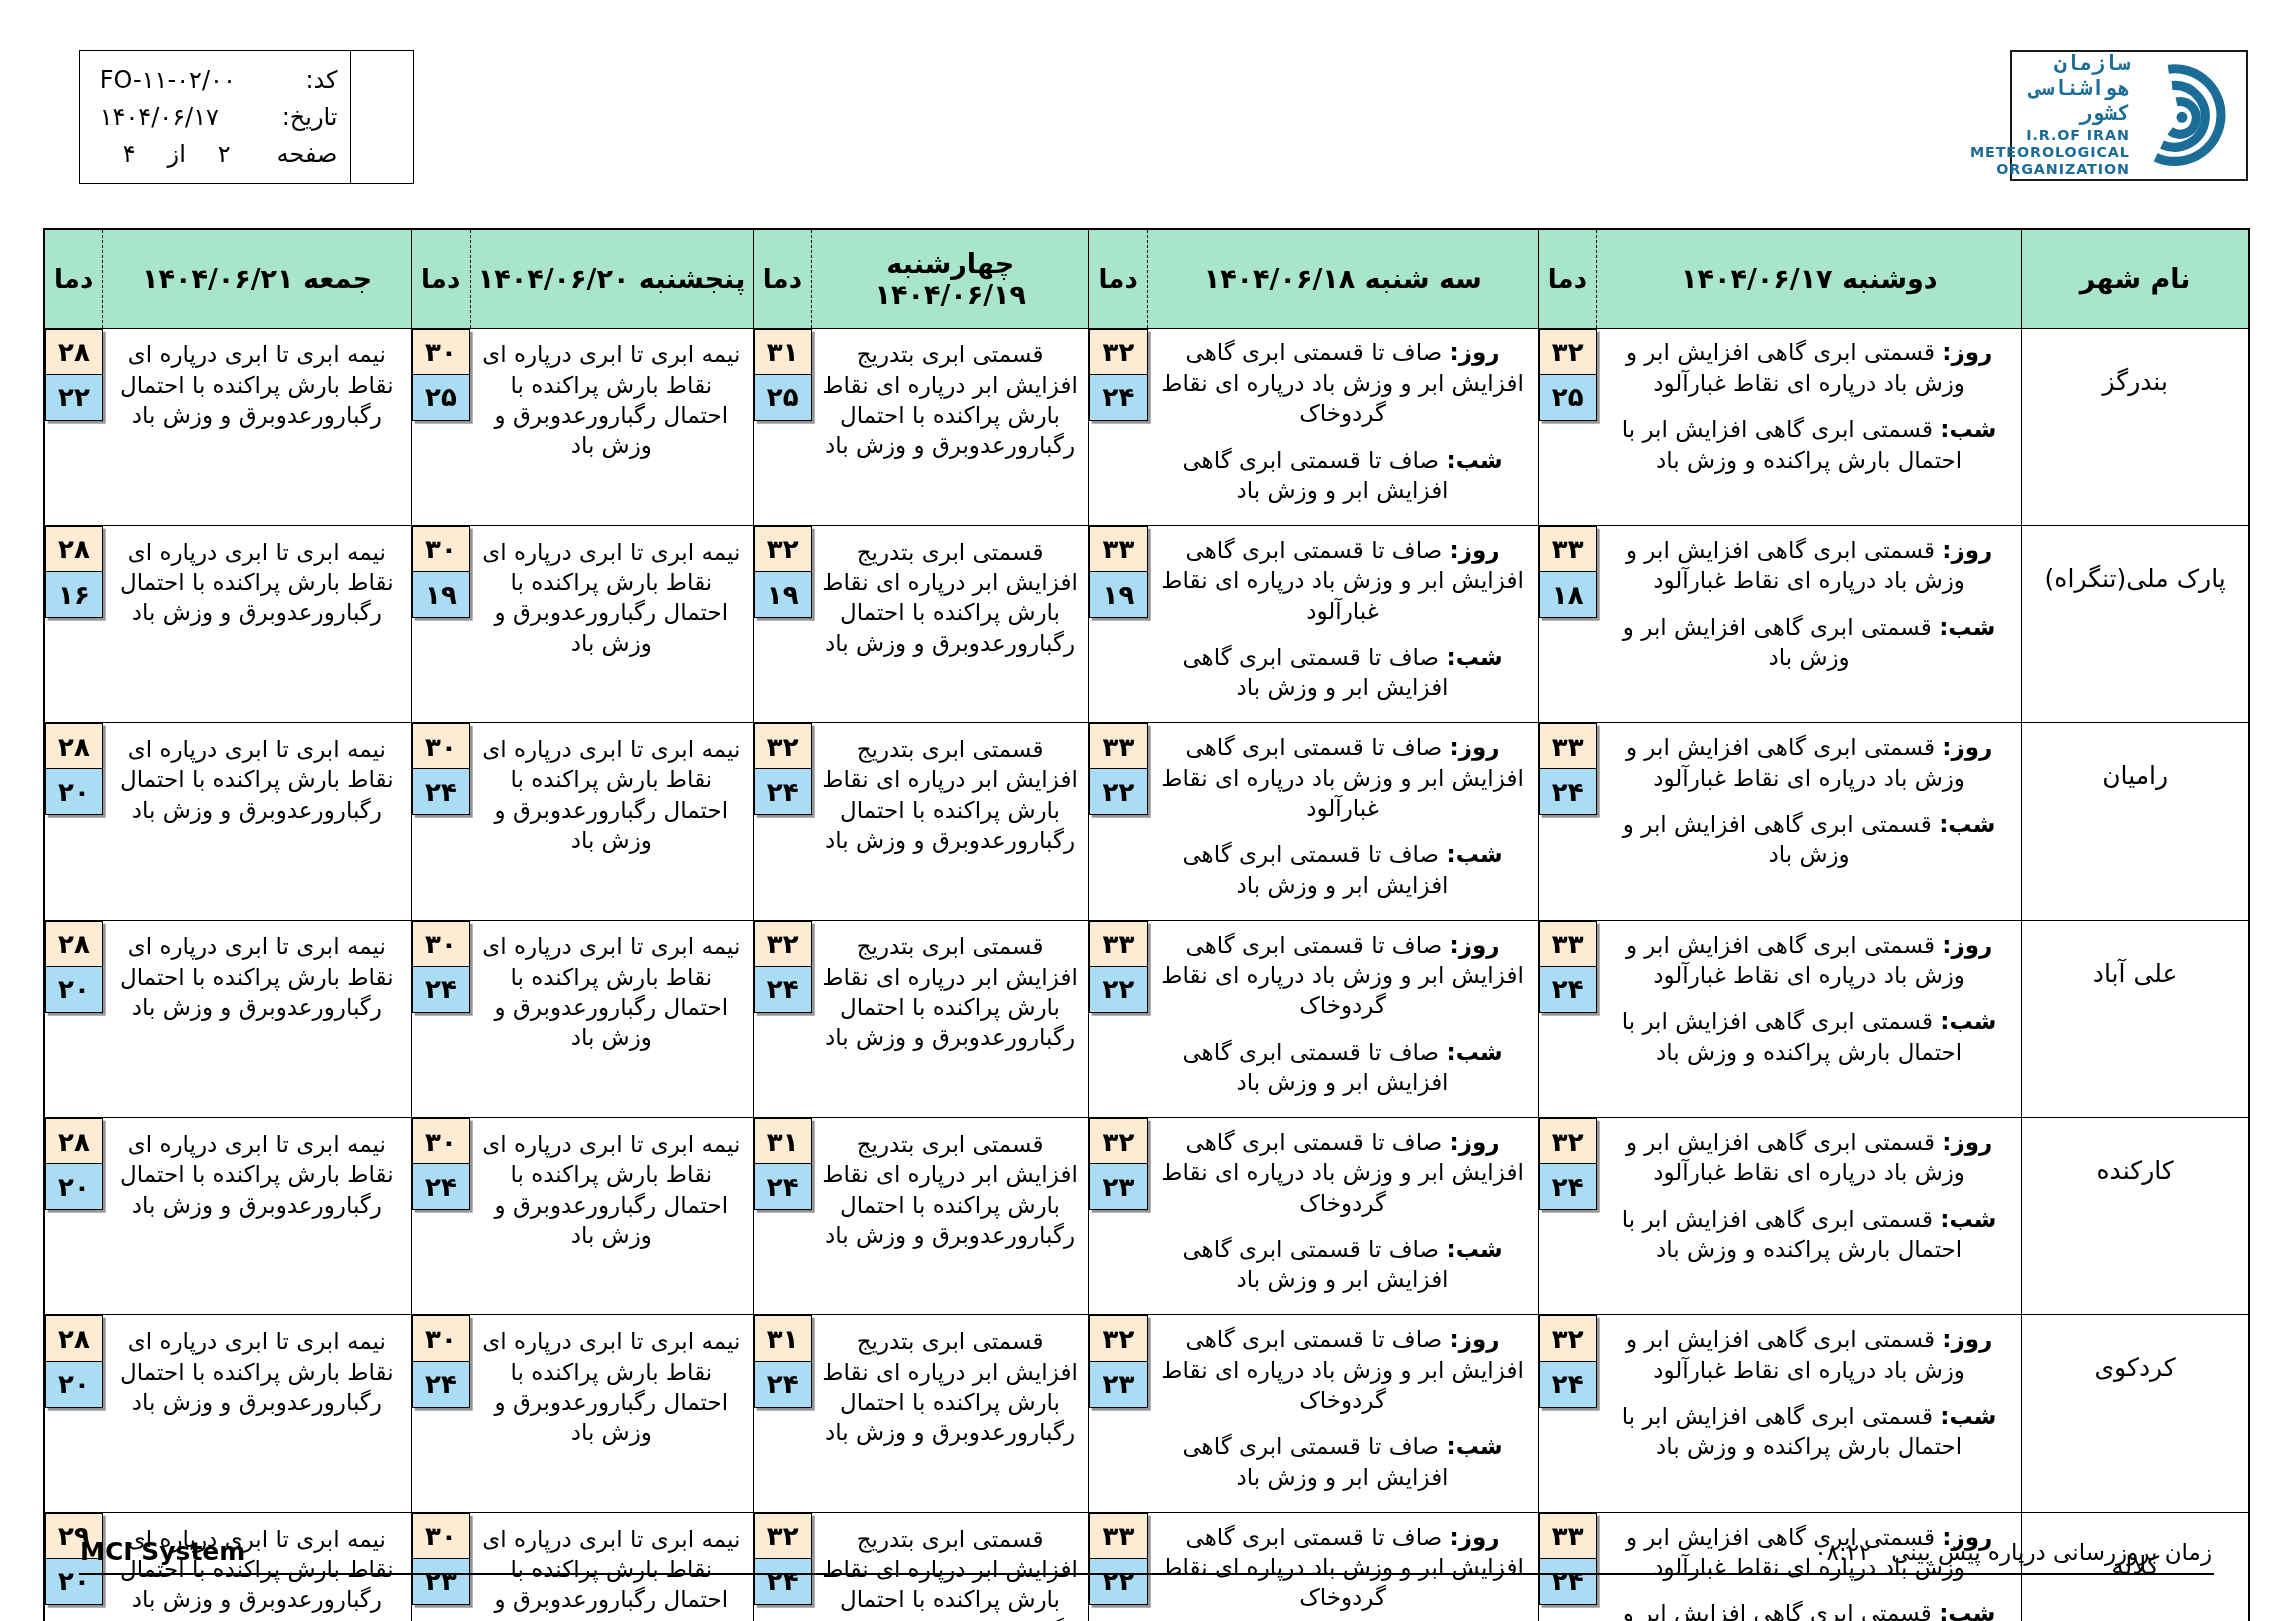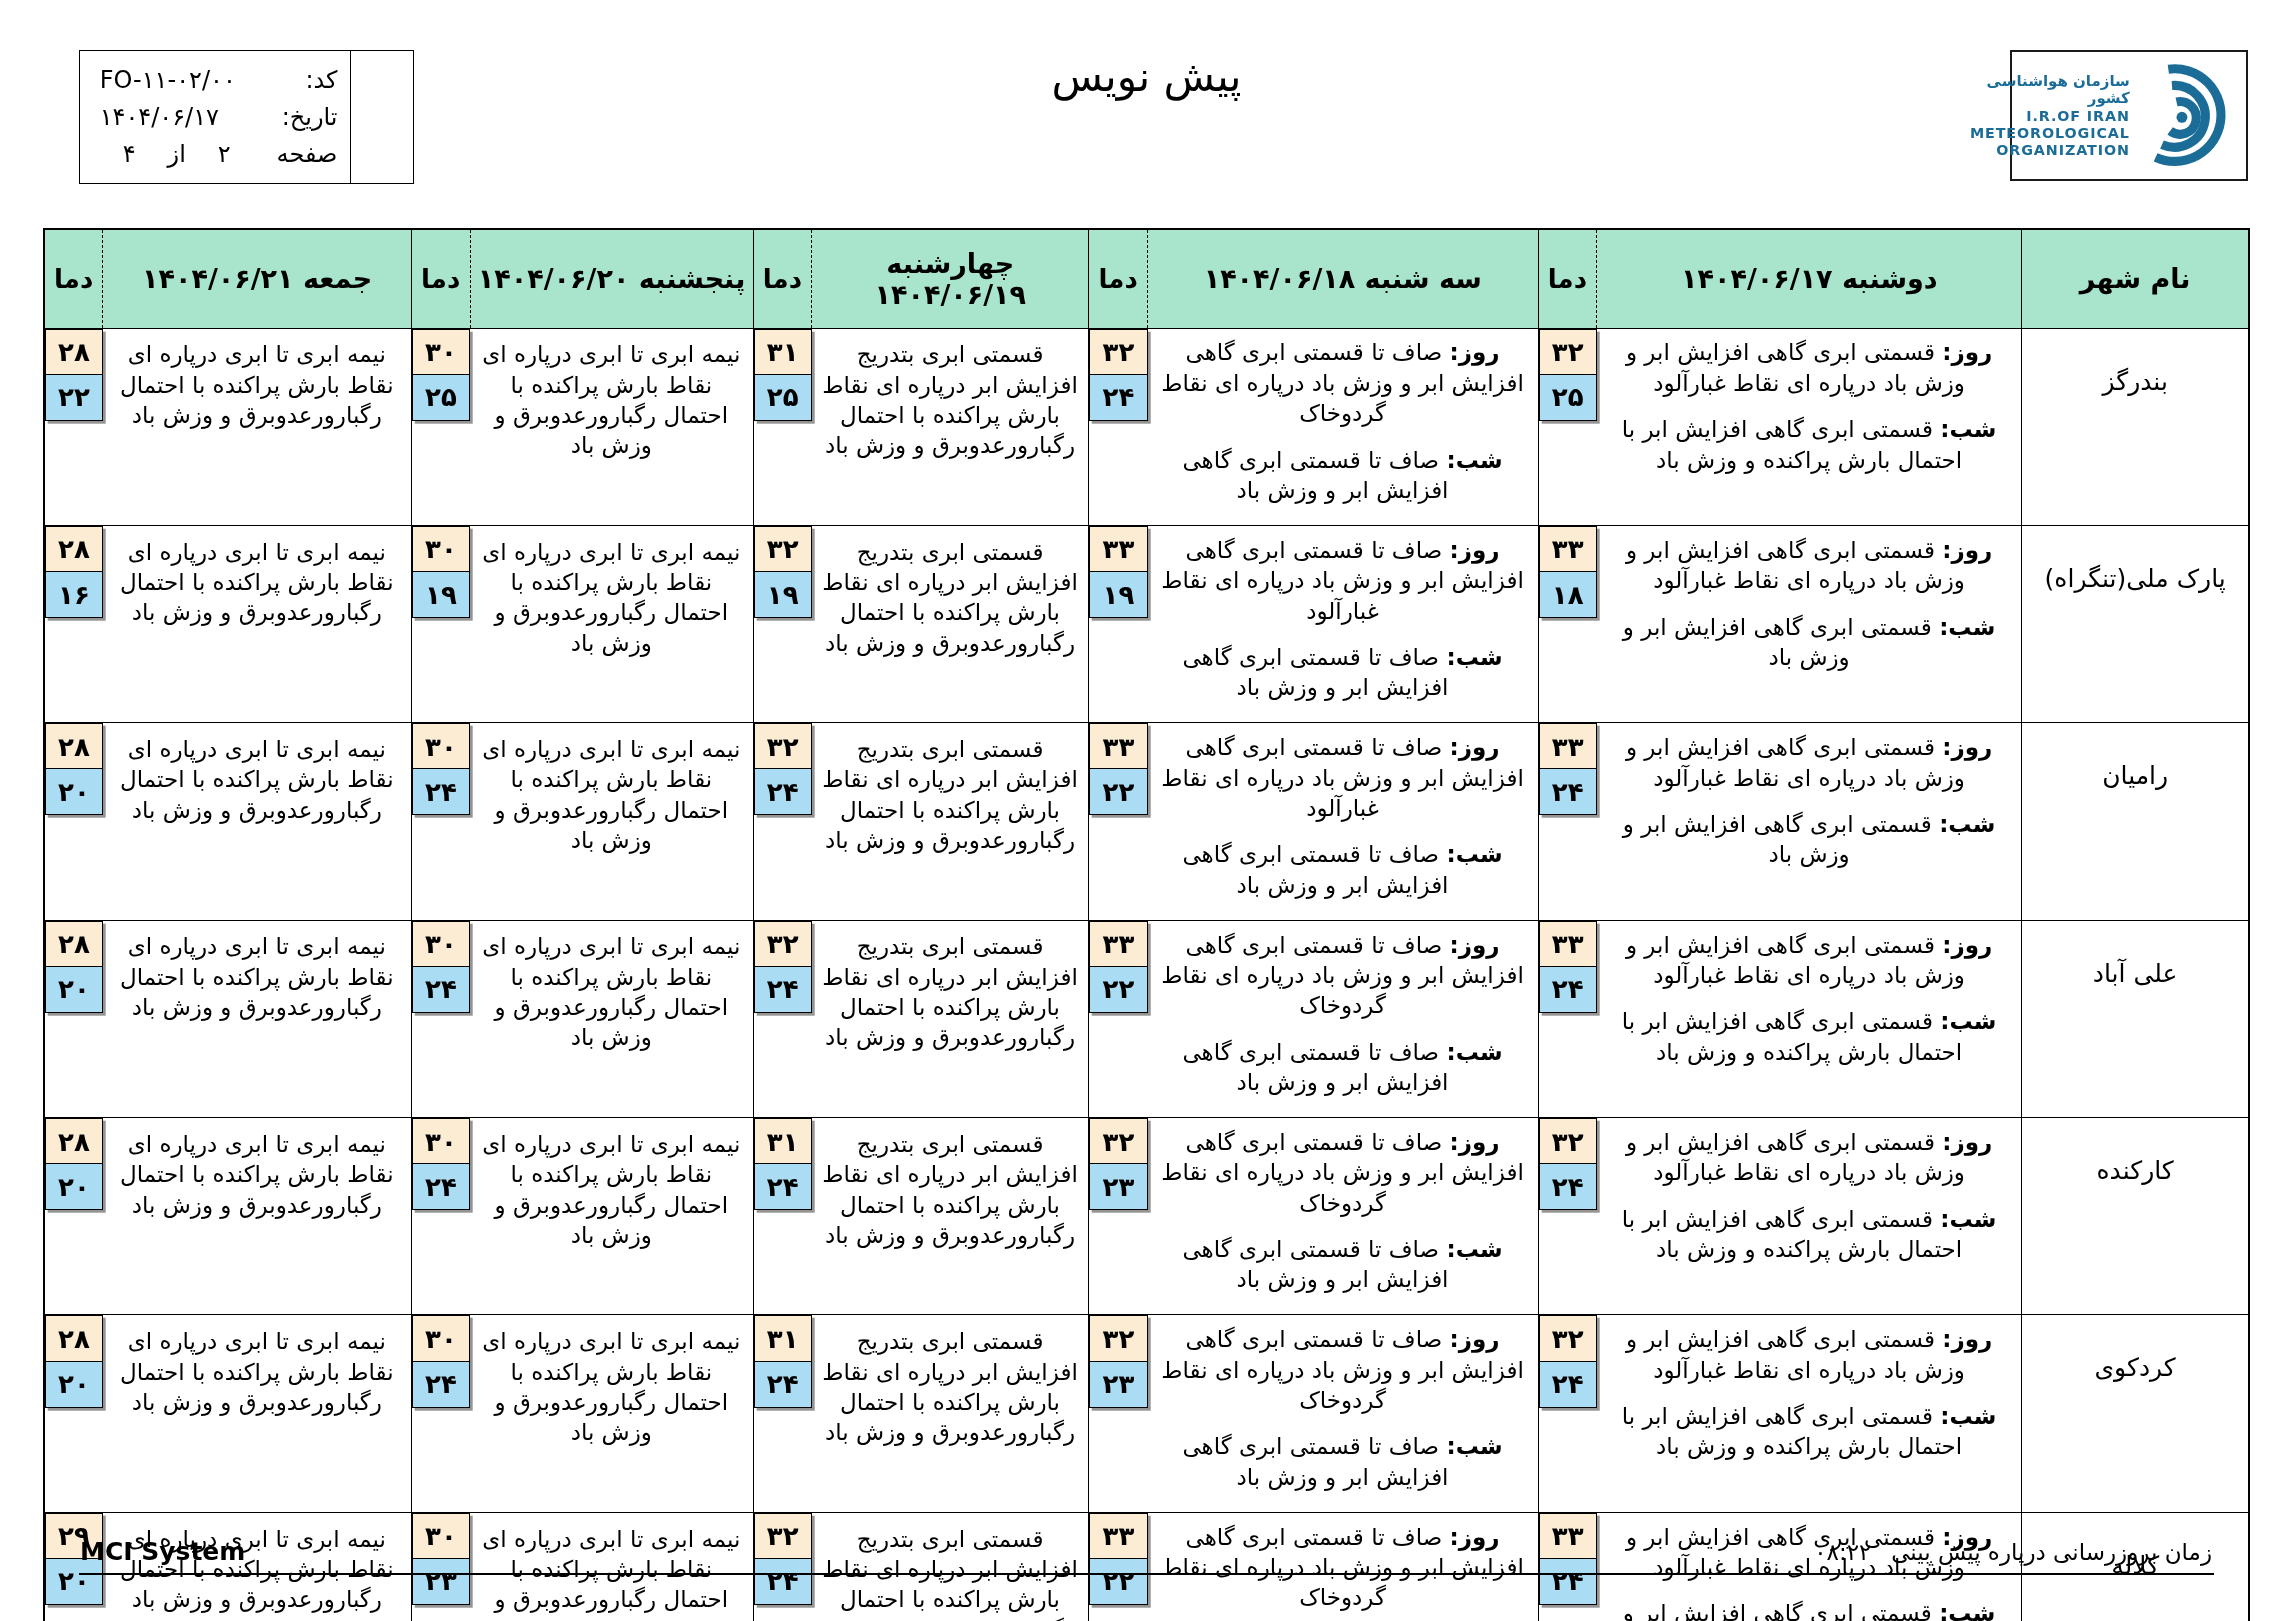--- a/index.html
+++ b/index.html
@@ -21,21 +21,21 @@
   .ival{direction:ltr;unicode-bidi:isolate;}
   .pg-group{display:flex;direction:rtl;gap:32px;padding-left:23px;}
 
   .title{position:absolute;top:52px;left:0;width:100%;text-align:center;
          font-size:42px;direction:rtl;}
 
   .logo-box{position:absolute;top:50px;right:45px;width:238px;height:131px;
             border:2.7px solid #1a1a1a;display:flex;align-items:center;
             justify-content:flex-end;padding:3.6px 5.4px;}
   .logo-text{color:var(--teal);text-align:right;line-height:1.18;margin-right:1.8px;}
-  .lt-fa{font-size:15px;font-weight:bold;direction:rtl;}
+  .lt-fa{font-size:21px;font-weight:bold;direction:rtl;font-family:Liberation Mono, monospace;}
   .lt-en{font-size:14.3px;font-weight:bold;letter-spacing:0.9px;}
   .logo-svg{width:109px;height:109px;flex:none;}
   .logo-svg path{stroke:var(--teal);}
   .logo-svg circle{fill:var(--teal);}
 
   
   .wtable{position:absolute;top:228px;left:43px;width:2207px;
           border-collapse:collapse;table-layout:fixed;direction:rtl;
           border:2.7px solid #000;}
   .wtable th{background:var(--green);border:1.8px solid #000;font-size:27px;
@@ -83,21 +83,20 @@
         <span class="ilbl">صفحه</span>
         <span class="pg-group">
           <span>۲</span>
           <span>از</span>
           <span>۴</span>
         </span>
       </div>
     </div>
   </div>
 
-  <div class="title">پیش نویس</div>
 
   <div class="logo-box">
     <div class="logo-text">
       <div class="lt-fa">سازمان هواشناسی کشور</div>
       <div class="lt-en">I.R.OF IRAN</div>
       <div class="lt-en">METEOROLOGICAL</div>
       <div class="lt-en">ORGANIZATION</div>
     </div>
     <svg class="logo-svg" viewBox="0 0 120 120">
       <g fill="none" stroke="#1b6d98" stroke-width="10">

